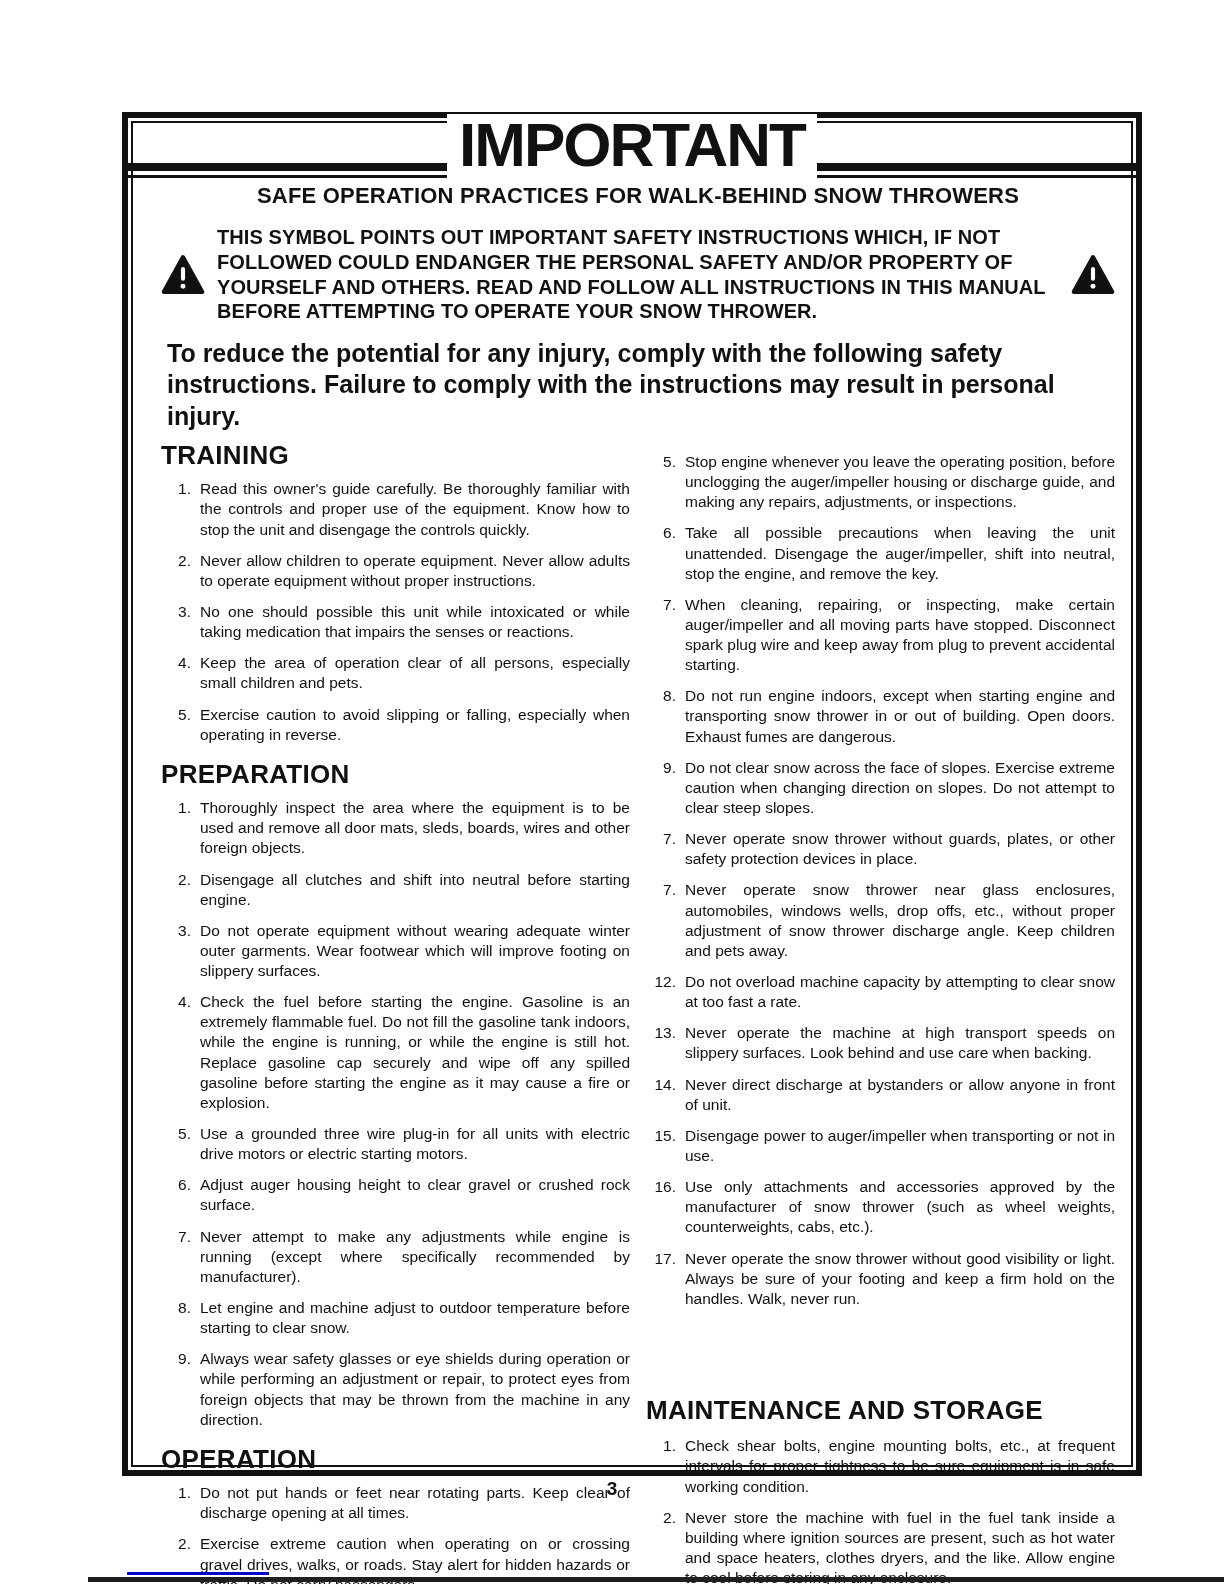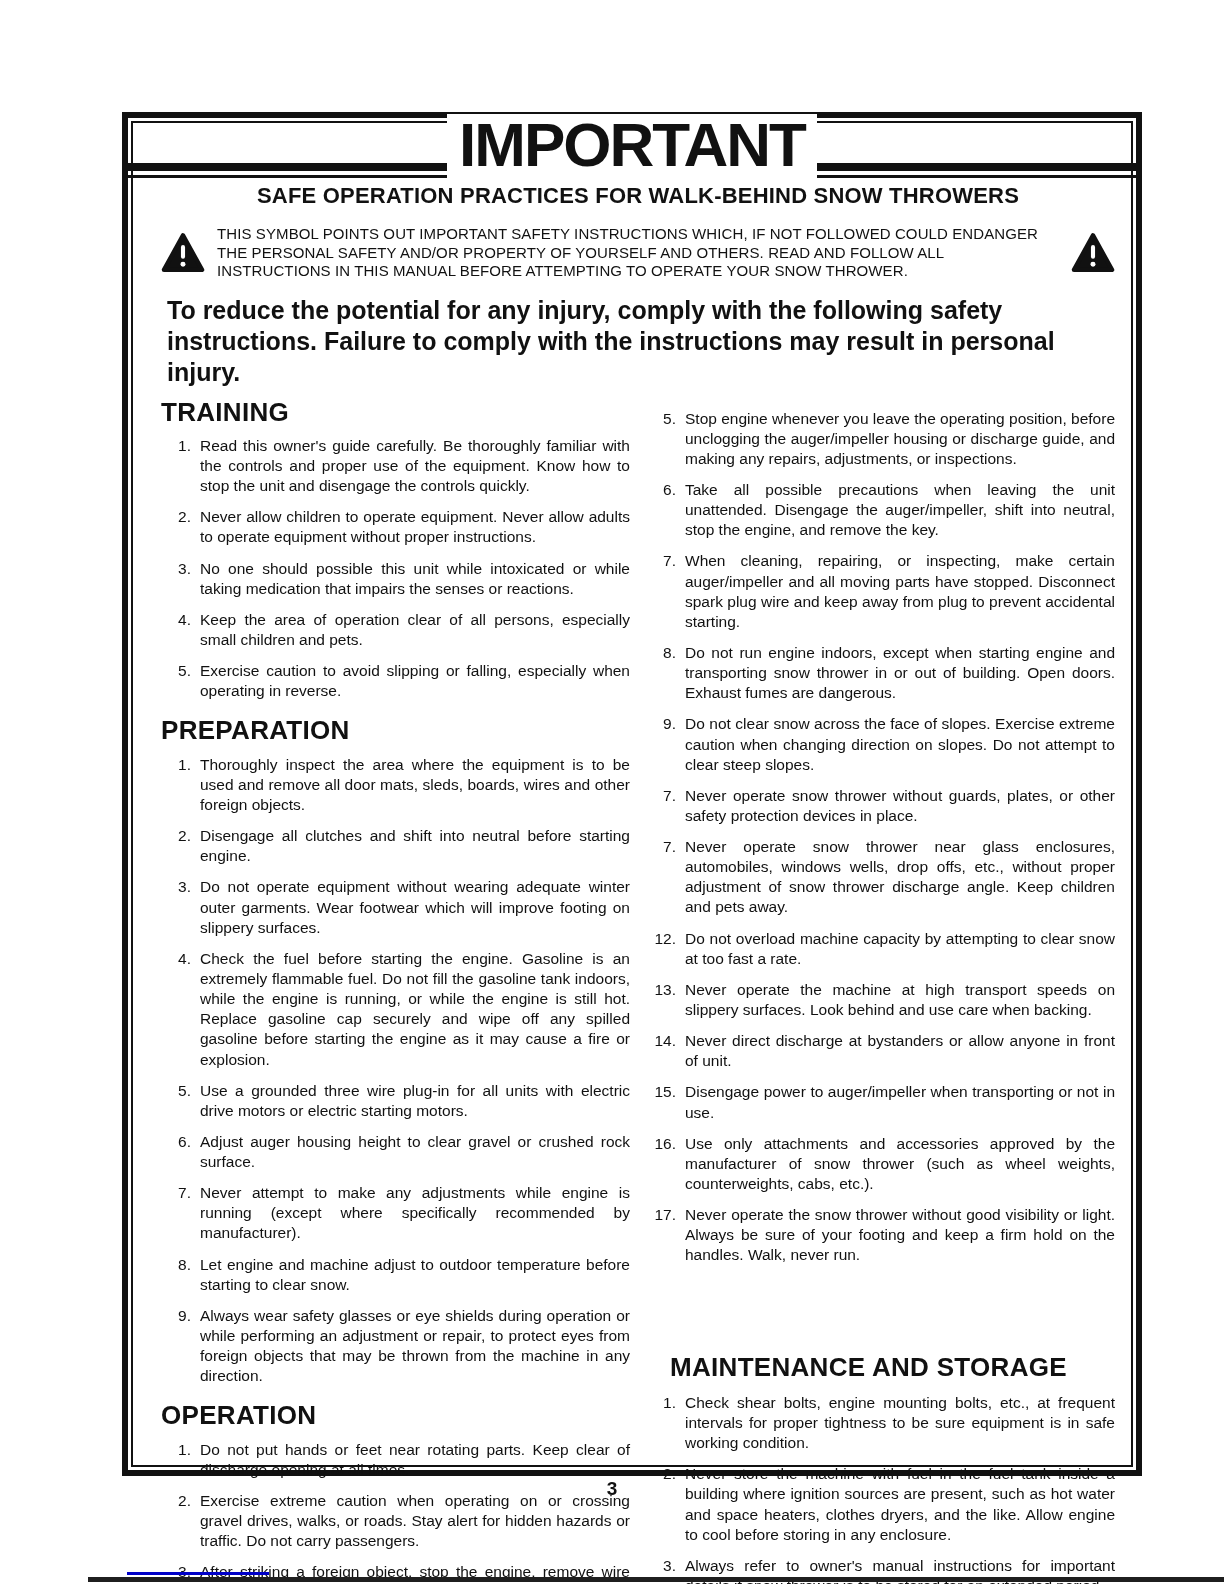--- a/index.html
+++ b/index.html
@@ -33,21 +33,21 @@
   }
   .subtitle{
     text-align:center;font-weight:bold;font-size:22px;margin-top:26px;
     letter-spacing:0.2px;
   }
   .warning-row{
     display:flex;align-items:center;margin-top:16px;
   }
   .warning-row svg{flex:0 0 auto;}
   .warning-text{
-    flex:1;font-weight:normal;font-size:15px;line-height:1.24;
+    flex:1;font-weight:bold;font-size:20px;line-height:1.24;
     padding:0 12px;letter-spacing:0.1px;
   }
   .intro{
     font-weight:bold;font-size:25px;line-height:1.25;margin-top:14px;
     padding:0 6px;
   }
   .columns{display:flex;gap:16px;margin-top:8px;}
   .col{flex:1;min-width:0;}
   h2{
     font-size:26px;font-weight:bold;margin:16px 0 10px 0;
@@ -57,21 +57,21 @@
   ol.safety{list-style:none;margin:0;padding:0 0 0 2px;}
   ol.safety li{
     display:flex;margin-bottom:11px;
     font-size:15.5px;line-height:1.3;
   }
   ol.safety .num{
     flex:0 0 28px;text-align:right;padding-right:9px;white-space:nowrap;
   }
   ol.safety .txt{flex:1;text-align:justify;}
   .col-right > ol.safety{margin-top:12px;}
-  .col-right h2{margin-top:88px;margin-left:24px;}
+  .col-right h2{margin-top:88px;}
   .page-number{
     position:absolute;left:0;top:1478px;width:100%;
     text-align:center;font-size:19px;font-weight:bold;
   }
   .footer-blue-line{
     position:absolute;left:127px;top:1572px;width:142px;height:3px;
     background:#0000c8;
   }
   .footer-dark-line{
     position:absolute;left:88px;right:0;top:1577px;height:5px;

